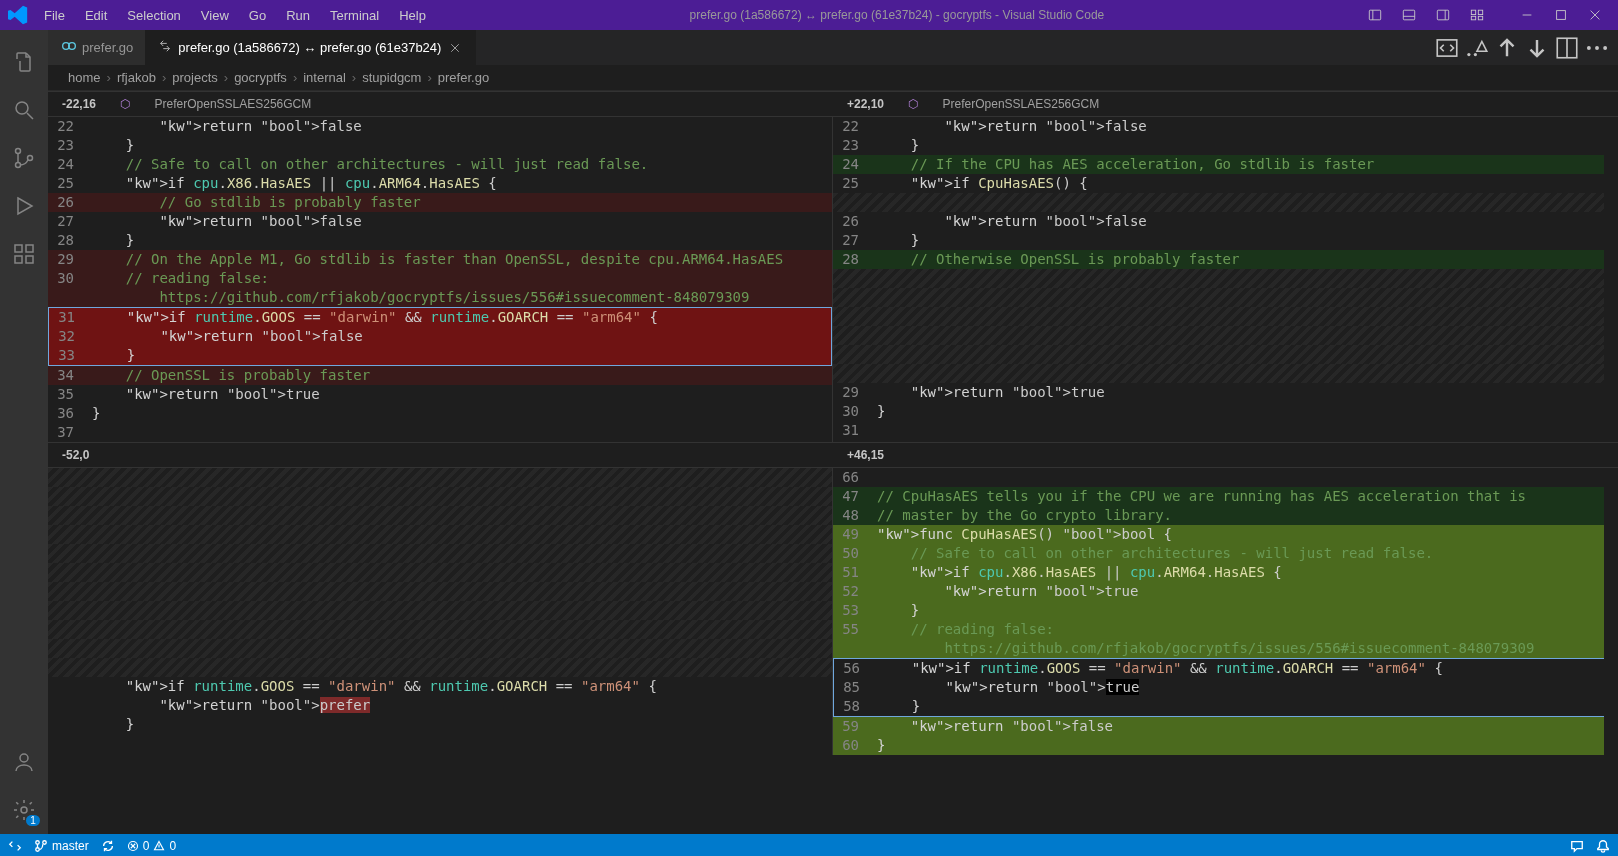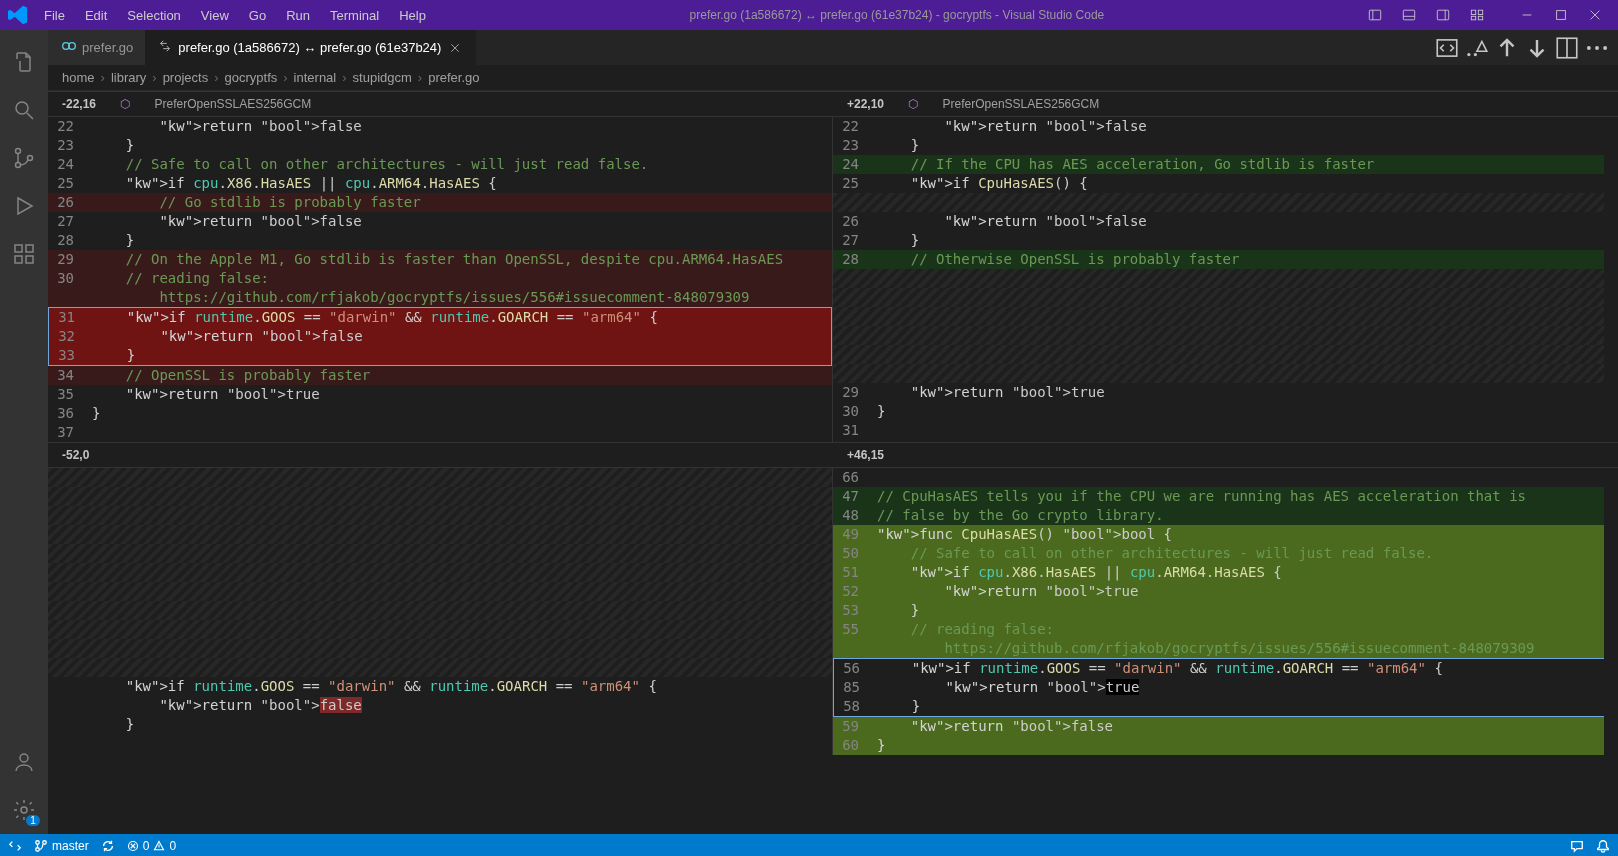--- a/index.html
+++ b/index.html
@@ -43,21 +43,21 @@
 .badge { position:absolute; bottom:8px; right:8px; background:#007acc; color:#fff; border-radius:8px; font-size:10px; padding:0 4px; min-width:14px; text-align:center; }
 
 .editor-area { flex: 1; display: flex; flex-direction: column; background:#1e1e1e; }
 .tabs-row { height: 35px; background: #252526; display: flex; align-items: stretch; }
 .tab { display:flex; align-items:center; padding:0 12px; gap:6px; background:#2d2d2d; color:#969696; cursor:pointer; font-size:13px; border-right:1px solid #1e1e1e;}
 .tab.active { background:#1e1e1e; color:#fff; }
 .tab .tab-close { width:16px; height:16px; display:flex; align-items:center; justify-content:center; }
 .tabs-actions { margin-left:auto; display:flex; align-items:center; gap:4px; padding-right:8px; }
 .tabs-actions .ta-icon { width:26px; height:26px; display:flex;align-items:center;justify-content:center; cursor:pointer; color:#c5c5c5; }
 
-.breadcrumbs { height: 26px; background:#1e1e1e; display:flex; align-items:center; padding:0 14px; gap:6px; font-size:13px; color:#a0a0a0; border-bottom:1px solid #2a2a2a;}
+.breadcrumbs { height: 26px; background:#1e1e1e; display:flex; align-items:center; padding:0 20px; gap:6px; font-size:13px; color:#a0a0a0; border-bottom:1px solid #2a2a2a;}
 .bc-sep { color:#666; }
 
 .diff-container { flex:1; display:flex; flex-direction:column; overflow:hidden; }
 .hunk-header-row { display:flex; height:26px; background:#1e1e1e; border-top:1px solid #333; border-bottom:1px solid #333;}
 .hunk-half { width:50%; display:flex; align-items:center; padding:0 14px; gap:24px; font-size:12px; color:#a0a0a0;}
 .hunk-fn-icon { color:#b180d7; }
 .hunk-range { font-weight:bold; color:#c5c5c5; }
 
 .diff-body { flex:1; display:flex; overflow:hidden; }
 .diff-side { width:50%; font-family: "Menlo","Consolas",monospace; font-size:14px; overflow:hidden; position:relative;}
@@ -263,21 +263,21 @@
               <circle cx="8" cy="8" r="1.2"></circle>
               <circle cx="13" cy="8" r="1.2"></circle>
             </svg>
           </div>
       </div>
     </div>
 
     <div class="breadcrumbs" id="breadcrumbs">
         <span>home</span>
         <span class="bc-sep">›</span>
-        <span>library</span>
+        <span>rfjakob</span>
         <span class="bc-sep">›</span>
         <span>projects</span>
         <span class="bc-sep">›</span>
         <span>gocryptfs</span>
         <span class="bc-sep">›</span>
         <span>internal</span>
         <span class="bc-sep">›</span>
         <span>stupidgcm</span>
         <span class="bc-sep">›</span>
         <span>prefer.go</span>
@@ -352,27 +352,27 @@
             <div class="code-line hatched"><div class="gutter"></div><div class="code"><span class="txt"></span></div></div>
             <div class="code-line hatched"><div class="gutter"></div><div class="code"><span class="txt"></span></div></div>
             <div class="code-line hatched"><div class="gutter"></div><div class="code"><span class="txt"></span></div></div>
             <div class="code-line hatched"><div class="gutter"></div><div class="code"><span class="txt"></span></div></div>
             <div class="code-line hatched"><div class="gutter"></div><div class="code"><span class="txt"></span></div></div>
             <div class="code-line hatched"><div class="gutter"></div><div class="code"><span class="txt"></span></div></div>
             <div class="code-line hatched"><div class="gutter"></div><div class="code"><span class="txt"></span></div></div>
             <div class="code-line hatched"><div class="gutter"></div><div class="code"><span class="txt"></span></div></div>
             <div class="code-line hatched"><div class="gutter"></div><div class="code"><span class="txt"></span></div></div>
             <div class="code-line"><div class="gutter"></div><div class="code"><span class="txt">    <span class="&lt;span">"kw"</span>&gt;if</span> <span class="pkg">runtime</span>.<span class="fn">GOOS</span> == <span class="str">"darwin"</span> &amp;&amp; <span class="pkg">runtime</span>.<span class="fn">GOARCH</span> == <span class="str">"arm64"</span> {</div></div>
-            <div class="code-line"><div class="gutter"></div><div class="code"><span class="txt">        <span class="&lt;span">"kw"</span>&gt;return</span> <span class="&lt;span">"bool"</span>&gt;<span style="background:#7e2a2a">false</span></div></div>
+            <div class="code-line"><div class="gutter"></div><div class="code"><span class="txt">        <span class="&lt;span">"kw"</span>&gt;return</span> <span class="&lt;span">"bool"</span>&gt;<span style="background:#7e2a2a">prefer</span></div></div>
             <div class="code-line"><div class="gutter"></div><div class="code"><span class="txt">    }</span></div></div>
           </div>
           <div class="diff-side">
             <div class="code-line"><div class="gutter">66</div><div class="code"><span class="txt"></span></div></div>
             <div class="code-line line-add"><div class="gutter">47</div><div class="code"><span class="cmt">// CpuHasAES tells you if the CPU we are running has AES acceleration that is</span></div></div>
-            <div class="code-line line-add"><div class="gutter">48</div><div class="code"><span class="cmt">// false by the Go crypto library.</span></div></div>
+            <div class="code-line line-add"><div class="gutter">48</div><div class="code"><span class="cmt">// master by the Go crypto library.</span></div></div>
             <div class="code-line line-add-strong"><div class="gutter">49</div><div class="code"><span class="txt"><span class="&lt;span">"kw"</span>&gt;func</span> <span class="fn">CpuHasAES</span>() <span class="&lt;span">"bool"</span>&gt;bool {</div></div>
             <div class="code-line line-add-strong"><div class="gutter">50</div><div class="code"><span class="cmt">    // Safe to call on other architectures - will just read false.</span></div></div>
             <div class="code-line line-add-strong"><div class="gutter">51</div><div class="code"><span class="txt">    <span class="&lt;span">"kw"</span>&gt;if</span> <span class="pkg">cpu</span>.<span class="fn">X86</span>.<span class="fn">HasAES</span> || <span class="pkg">cpu</span>.<span class="fn">ARM64</span>.<span class="fn">HasAES</span> {</div></div>
             <div class="code-line line-add-strong"><div class="gutter">52</div><div class="code"><span class="txt">        <span class="&lt;span">"kw"</span>&gt;return</span> <span class="&lt;span">"bool"</span>&gt;true</div></div>
             <div class="code-line line-add-strong"><div class="gutter">53</div><div class="code"><span class="txt">    }</span></div></div>
             <div class="code-line line-add-strong"><div class="gutter">55</div><div class="code"><span class="cmt">    // reading false:</span></div></div>
             <div class="code-line line-add-strong"><div class="gutter"></div><div class="code"><span class="cmt">        https://github.com/rfjakob/gocryptfs/issues/556#issuecomment-848079309</span></div></div>
             <div class="code-line" style="border-left: 1px solid rgb(111, 167, 221); border-right: 1px solid rgb(111, 167, 221); border-top: 1px solid rgb(111, 167, 221);"><div class="gutter">56</div><div class="code"><span class="txt">    <span class="&lt;span">"kw"</span>&gt;if</span> <span class="pkg">runtime</span>.<span class="fn">GOOS</span> == <span class="str">"darwin"</span> &amp;&amp; <span class="pkg">runtime</span>.<span class="fn">GOARCH</span> == <span class="str">"arm64"</span> {</div></div>
             <div class="code-line" style="border-left: 1px solid rgb(111, 167, 221); border-right: 1px solid rgb(111, 167, 221);"><div class="gutter">85</div><div class="code"><span class="txt">        <span class="&lt;span">"kw"</span>&gt;return</span> <span class="&lt;span">"bool"</span>&gt;<span style="background:#000000">true</span></div></div>
             <div class="code-line" style="border-left: 1px solid rgb(111, 167, 221); border-right: 1px solid rgb(111, 167, 221); border-bottom: 1px solid rgb(111, 167, 221);"><div class="gutter">58</div><div class="code"><span class="txt">    }</span></div></div>

